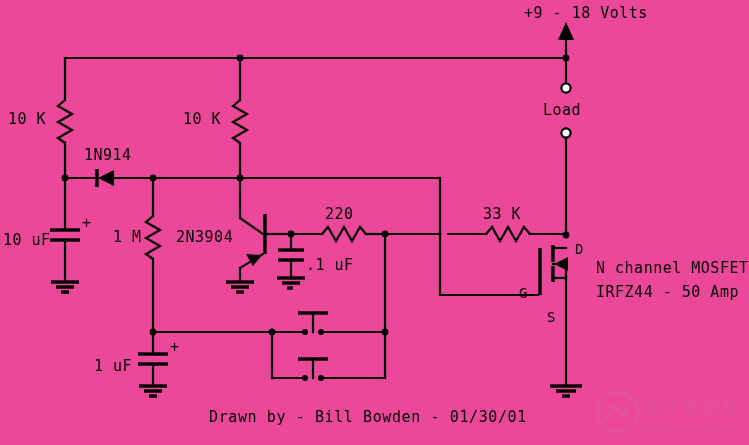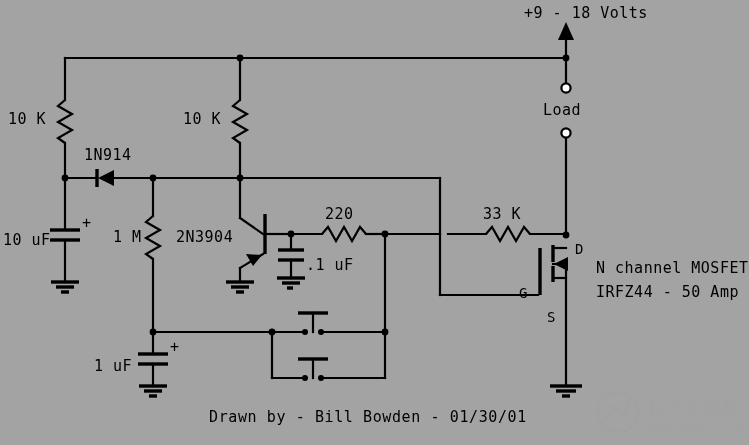--- a/index.html
+++ b/index.html
@@ -7,21 +7,21 @@
     padding: 0;
     background: #ffffff;
   }
   body {
     font-family: "DejaVu Sans Mono", monospace;
   }
   #schematic-root {
     position: relative;
     width: 749px;
     height: 445px;
-    background: #a3a3a3;
+    background: #ec4899;
     overflow: hidden;
   }
   svg#circuit {
     display: block;
     width: 749px;
     height: 445px;
   }
   .wire {
     stroke: #000000;
     stroke-width: 2.2;

